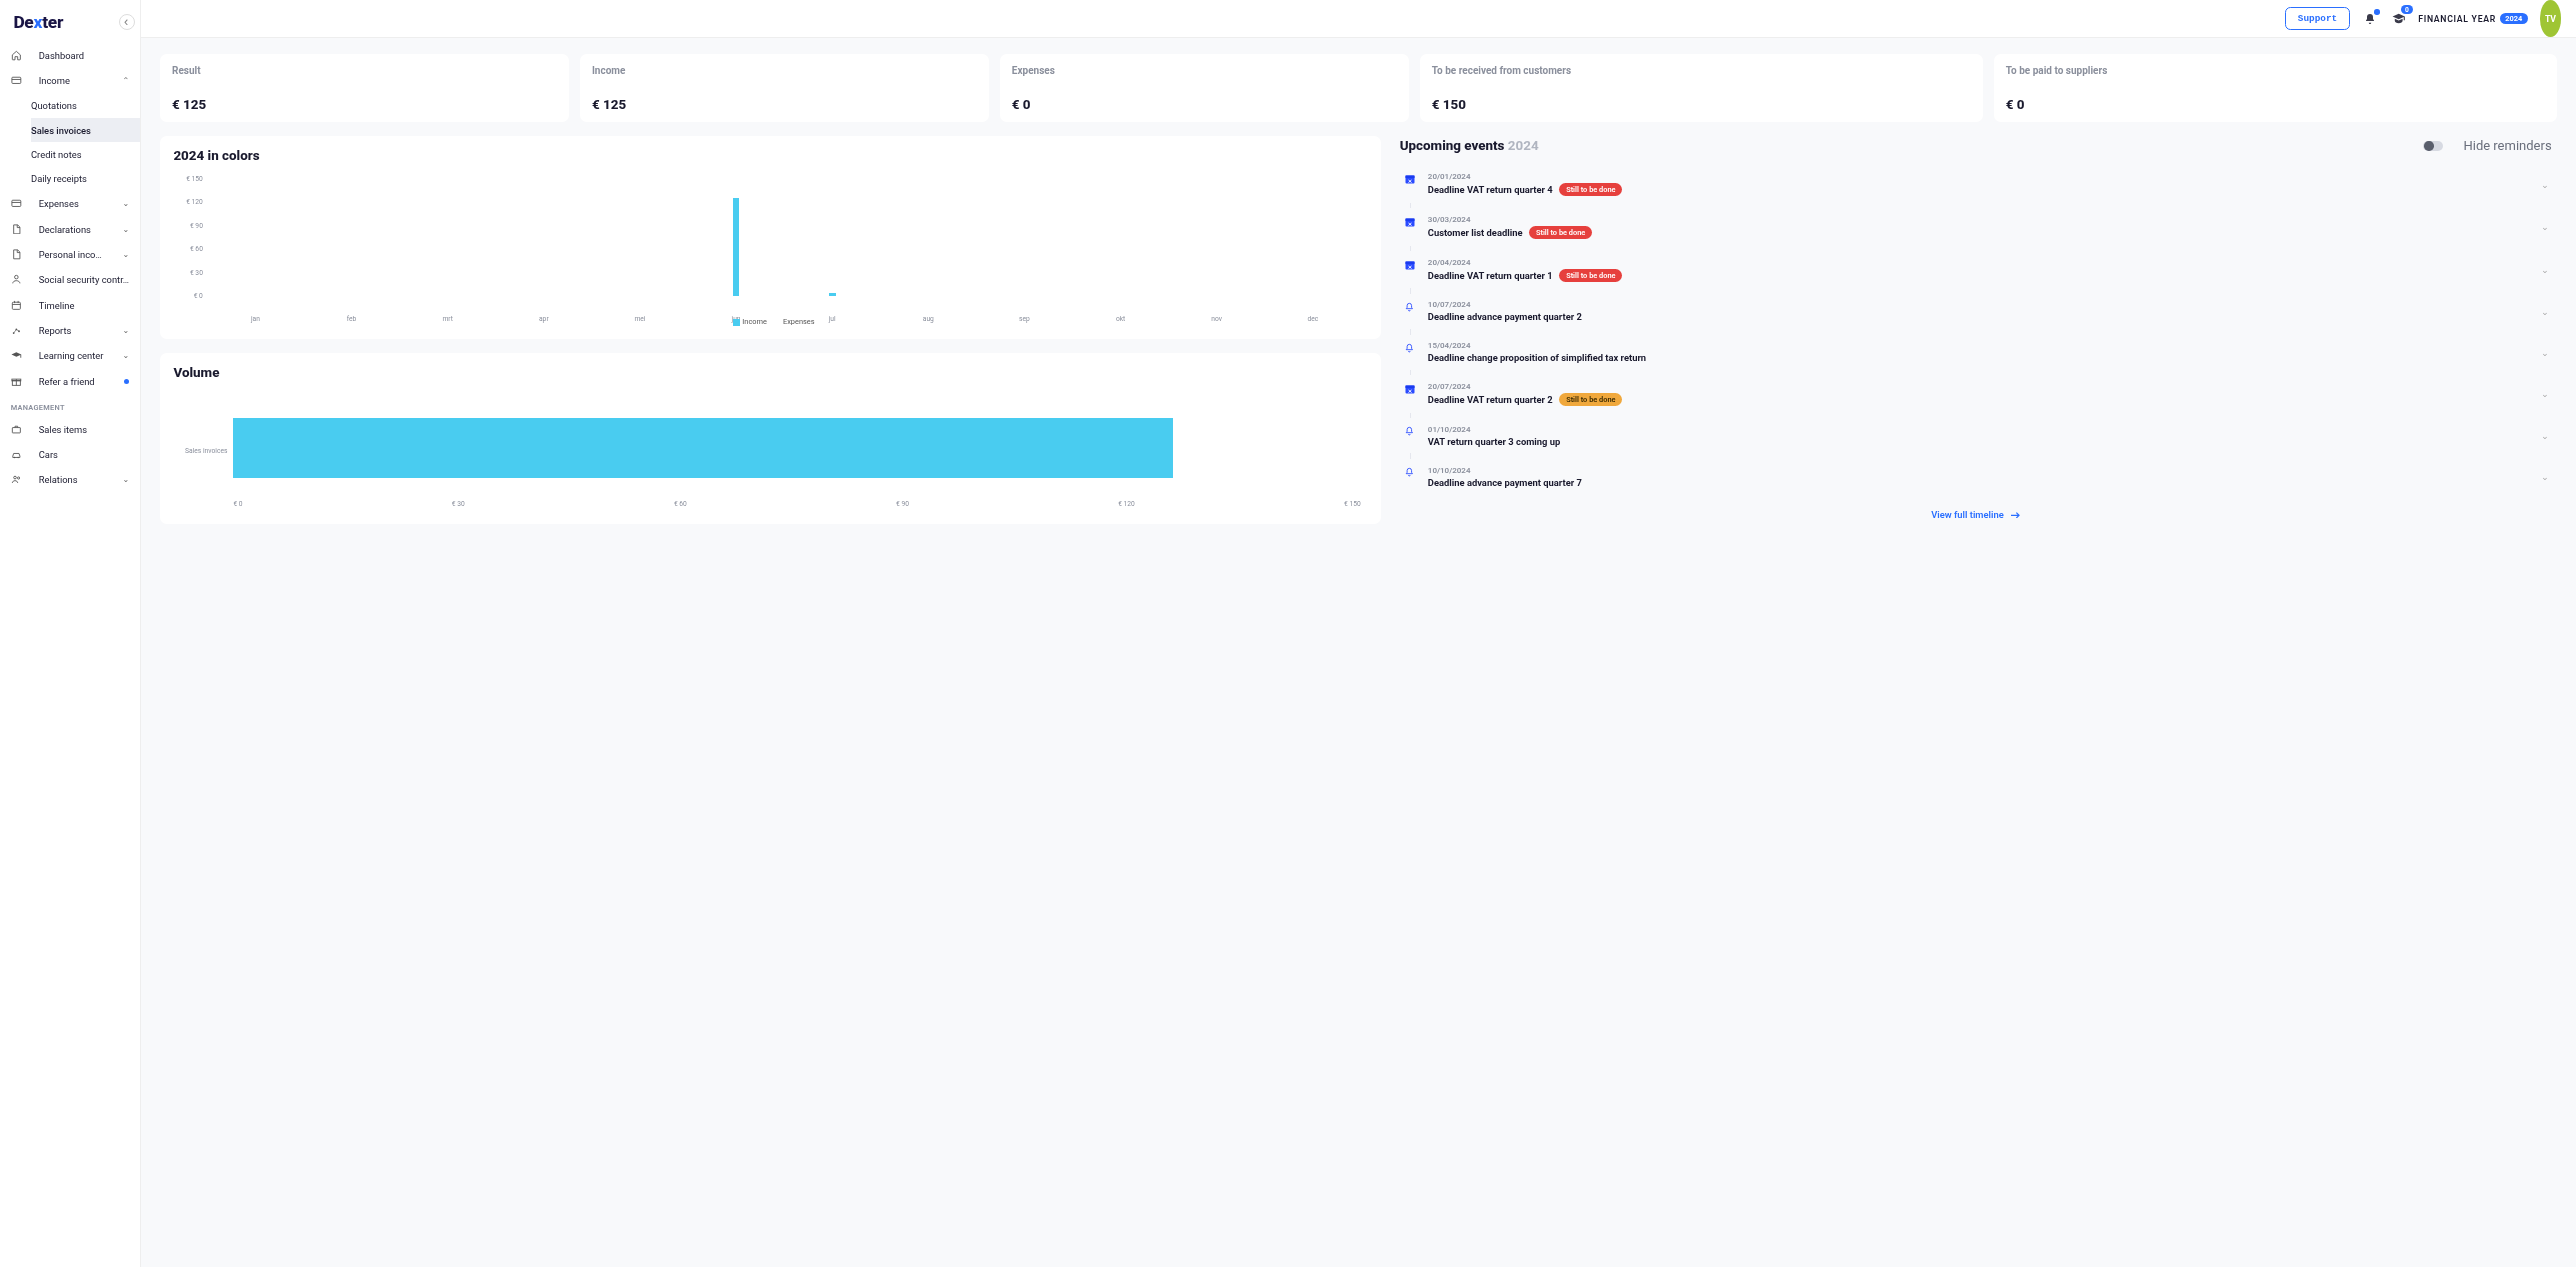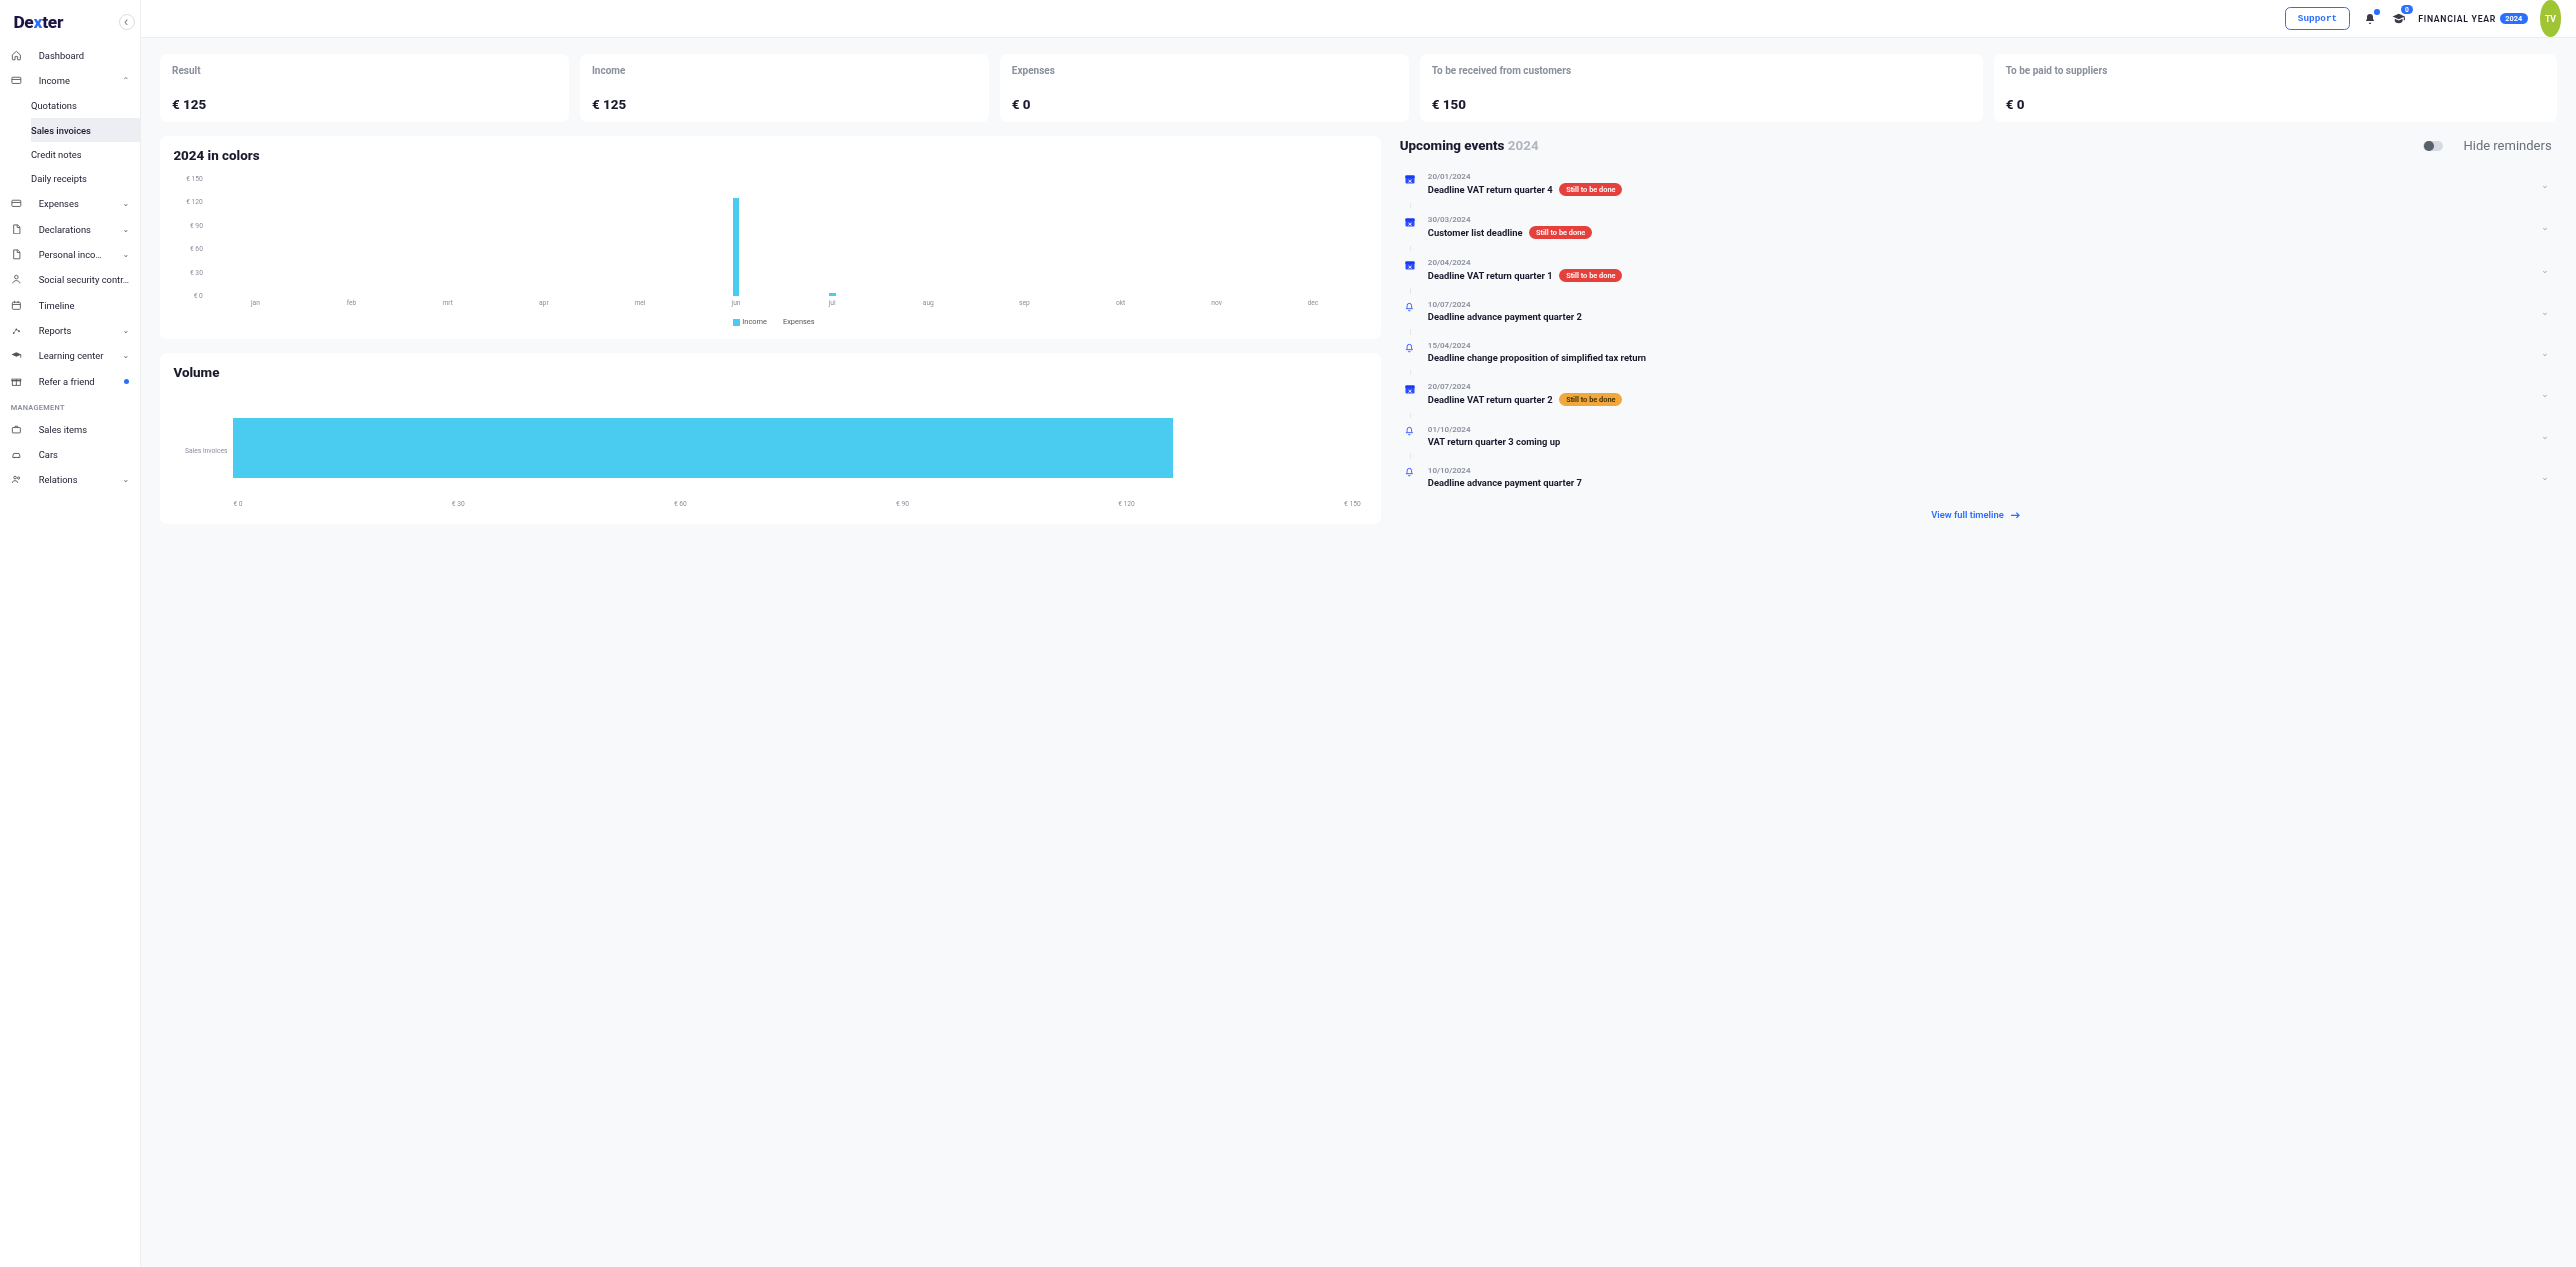--- a/index.html
+++ b/index.html
@@ -60,21 +60,21 @@
 .view-full a { color: #2a6fff; font-weight: 600; font-size: 9.4px; text-decoration: none; cursor: pointer; margin-top: 12px; }
 
 .chart { position: relative; height: 154px; padding: 5.4px 6.7px 2.7px 34px; }
 .chart-grid { position: absolute; left: 34px; right: 6.7px; top: 5.4px; bottom: 31px; }
 .chart-grid .gline { position: absolute; left: 0; right: 0; }
 .chart-y { position: absolute; left: 0; width: 29.5px; text-align: right; font-size: 6.7px; color: #8a8f9c; transform: translateY(-50%); }
 .chart-bars { position: absolute; left: 34px; right: 6.7px; top: 5.4px; bottom: 31px; display: flex; align-items: flex-end; }
 .bar-slot { flex: 1; display: flex; justify-content: center; align-items: flex-end; gap: 1.3px; height: 100%; }
 .bar { width: 6.7px; }
 .bar.income { background: #49ccf0; }
-.chart-x { position: absolute; left: 34px; right: 6.7px; bottom: 20px; display: flex; }
+.chart-x { position: absolute; left: 34px; right: 6.7px; bottom: 4px; display: flex; }
 .chart-x span { flex: 1; text-align: center; font-size: 6.7px; color: #8a8f9c; }
 .chart-legend { position: absolute; left: 0; right: 0; bottom: 1.3px; text-align: center; font-size: 7.4px; color: #555; }
 .legend-sw { display: inline-block; width: 6.7px; height: 6.7px; vertical-align: middle; margin: 0 2.7px 0 6.7px; }
 .legend-sw.income { background: #49ccf0; }
 
 .vchart { position: relative; height: 121px; padding: 6.7px 6.7px 2.7px 60px; }
 .vchart-body { position: absolute; left: 60px; right: 6.7px; top: 13.4px; bottom: 20px; display: flex; align-items: center;}
 .vbar { height: 60px; background: #49ccf0; }
 .vchart-ylab { position: absolute; left: 0; width: 54px; text-align: right; font-size: 6.7px; color: #8a8f9c; top: 50%; transform: translateY(-50%);}
 .vchart-x { position: absolute; left: 60px; right: 6.7px; bottom: 4px; display: flex; justify-content: space-between;}

